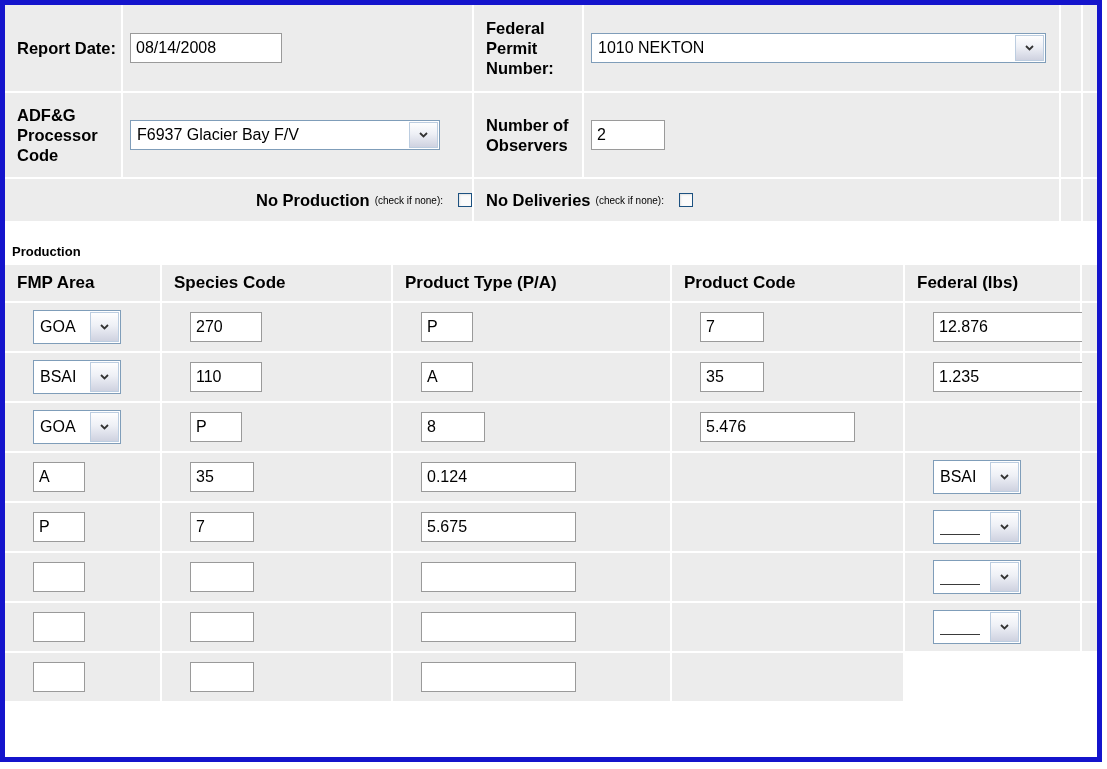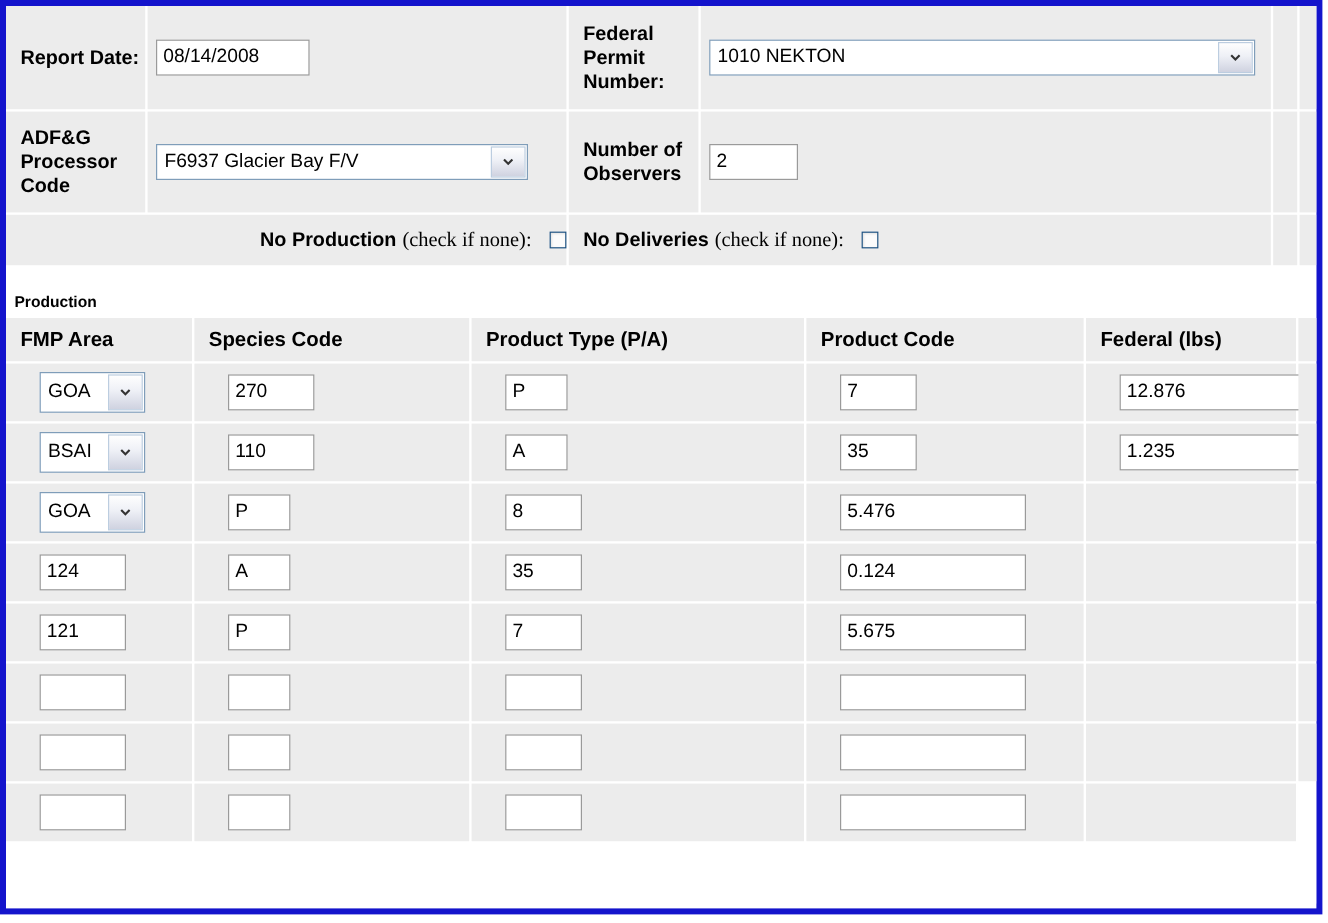--- a/index.html
+++ b/index.html
@@ -21,31 +21,31 @@
     grid-template-columns:116px 349px 108px 475px 20px 1fr;
     grid-template-rows:86px 84px 42px;
     gap:2px;
     background:#ffffff;
   }
   .cell{background:#ececec;display:flex;align-items:center;}
   .lbl-cell{padding-left:12px;font-weight:bold;font-size:16.5px;line-height:20px;}
   .fld-cell{padding-left:7px;}
   .chk-cell{padding-left:12px;font-size:16.5px;white-space:nowrap;}
   .chk-cell .b{font-weight:bold;}
-  .chk-cell .hint{font-size:17px;font-weight:normal;margin-left:5px;font-family:Liberation Serif, serif;}
+  .chk-cell .hint{font-size:10px;font-weight:normal;margin-left:5px;}
   .span2a{grid-column:1 / 3;justify-content:flex-end;}
   .span2b{grid-column:3 / 5;}
   
   .ti{
     box-sizing:border-box;height:30px;
     border:1px solid #9a9a9a;background:#fff;
     font-family:inherit;font-size:16px;color:#000;
     padding:0 5px;
   }
-  .w-date{width:128px;}
+  .w-date{width:152px;}
   .w-obs{width:74px;}
   .w-species{width:72px;}
   .w-ptype{width:52px;}
   .w-pcode{width:64px;}
   .w-weight{width:155px;}
   .sel{
     box-sizing:border-box;display:inline-flex;align-items:stretch;
     border:1px solid #7f9db9;background:#fff;height:30px;justify-content:flex-end;
   }
   .sel-txt{
@@ -233,23 +233,20 @@
         <div class="sel fmp">
           <span class="sel-txt">GOA</span>
           <span class="sel-btn">
             <svg width="9" height="6" viewBox="0 0 9 6">
               <path d="M1 1 L4.5 4.5 L8 1" fill="none" stroke="#333" stroke-width="1.8"></path>
             </svg>
           </span>
         </div>
       </div>
       <div class="cell prod-cell">
-        <input class="ti w-species" value="124" style="">
-      </div>
-      <div class="cell prod-cell">
         <input class="ti w-ptype" value="A" style="">
       </div>
       <div class="cell prod-cell">
         <input class="ti w-pcode" value="35" style="">
       </div>
       <div class="cell prod-cell">
         <input class="ti w-weight" value="0.124" style="">
       </div>
       <div class="cell prod-cell"></div>
       <div class="cell prod-cell">

